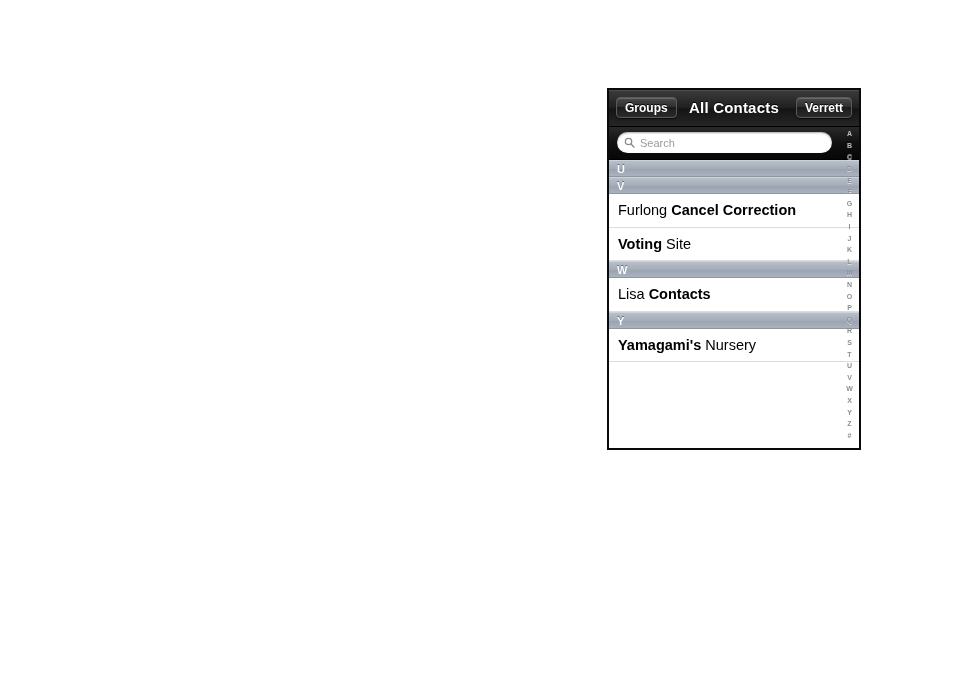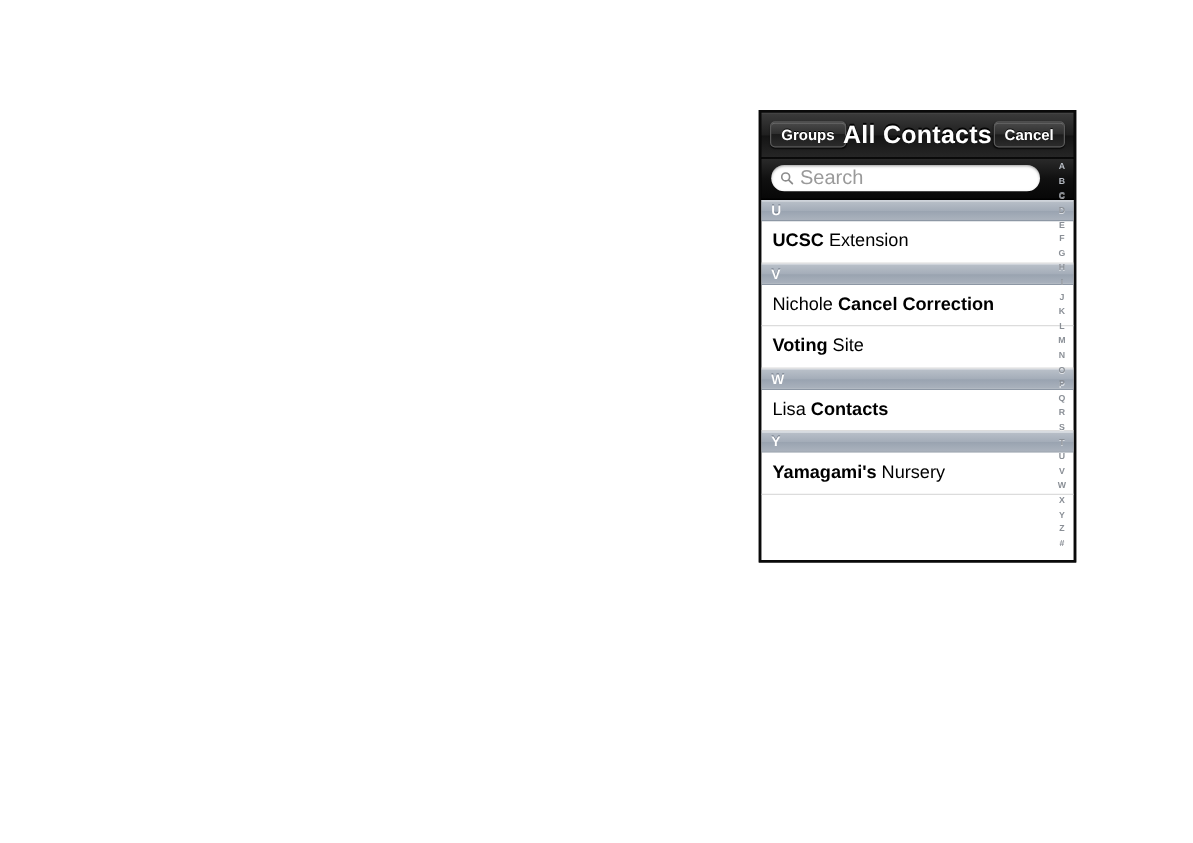--- a/index.html
+++ b/index.html
@@ -35,21 +35,21 @@
         #5c5c5c 0%, #3a3a3a 3%, #1f1f1f 50%, #141414 52%, #262626 100%);
     border-bottom: 1px solid #000;
   }
   #nav-title {
     position: absolute;
     left: 0; right: 0; top: 0;
     height: 36px;
     line-height: 36px;
     text-align: center;
     color: #ffffff;
-    font-size: 20px;
+    font-size: 15px;
     font-weight: bold;
     text-shadow: 0 -1px 0 rgba(0,0,0,0.9);
     letter-spacing: 0.2px;
   }
   .nav-btn {
     position: absolute;
     top: 7px;
     height: 21px;
     line-height: 20px;
     padding: 0 8px;
@@ -90,21 +90,21 @@
   #search-icon {
     margin-left: 7px;
     margin-right: 5px;
     width: 11px;
     height: 11px;
     flex: 0 0 auto;
     display: block;
   }
   #search-placeholder {
     color: #9a9a9a;
-    font-size: 16px;
+    font-size: 11px;
   }
 
   
   #contacts-list {
     position: relative;
     height: 292px;
     background: #ffffff;
     overflow: hidden;
   }
   .section-header {
@@ -169,38 +169,37 @@
   }
 </style>
 </head>
 <body>
 
 <div id="phone-frame">
 
   <div id="nav-bar">
     <div class="nav-btn" id="groups-button">Groups</div>
     <div id="nav-title">All Contacts</div>
-    <div class="nav-btn" id="cancel-button">Cancel</div>
+    <div class="nav-btn" id="cancel-button">Verrett</div>
   </div>
 
   <div id="search-bar">
     <div id="search-field">
       <svg id="search-icon" viewBox="0 0 16 16">
         <circle cx="6.6" cy="6.6" r="4.6" fill="none" stroke="#8c8c8c" stroke-width="1.9"></circle>
         <line x1="10.2" y1="10.2" x2="14.4" y2="14.4" stroke="#8c8c8c" stroke-width="2.1" stroke-linecap="round"></line>
       </svg>
       <span id="search-placeholder">Search</span>
     </div>
   </div>
 
   <div id="contacts-list">
       <div class="section-header">U</div>
-      <div class="contact-row"><span class="bold">UCSC</span> <span class="reg">Extension</span></div>
       <div class="section-header">V</div>
-      <div class="contact-row"><span class="reg">Nichole</span> <span class="bold">Cancel Correction</span></div>
+      <div class="contact-row"><span class="reg">Furlong</span> <span class="bold">Cancel Correction</span></div>
       <div class="contact-row"><span class="bold">Voting</span> <span class="reg">Site</span></div>
       <div class="section-header">W</div>
       <div class="contact-row"><span class="reg">Lisa</span> <span class="bold">Contacts</span></div>
       <div class="section-header">Y</div>
       <div class="contact-row"><span class="bold">Yamagami's</span> <span class="reg">Nursery</span></div>
     </div>
 
   <div id="index-strip">
       <div class="index-letter on-dark">A</div>
       <div class="index-letter on-dark">B</div>

